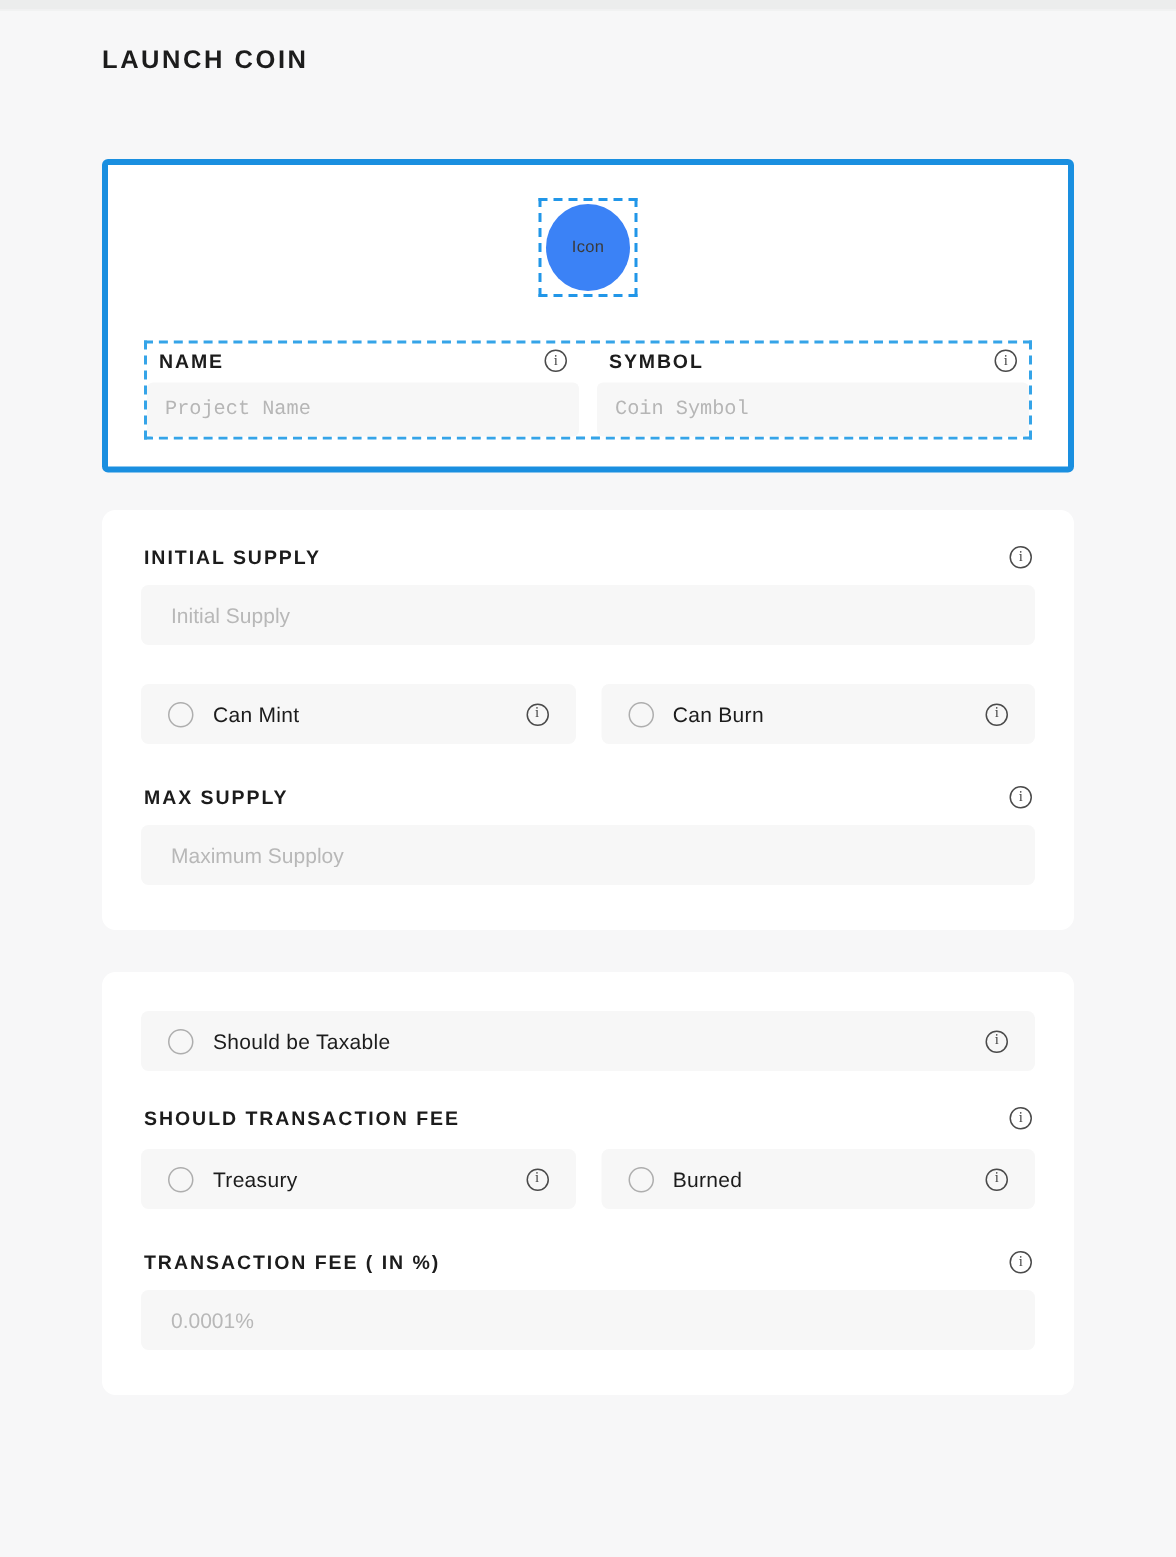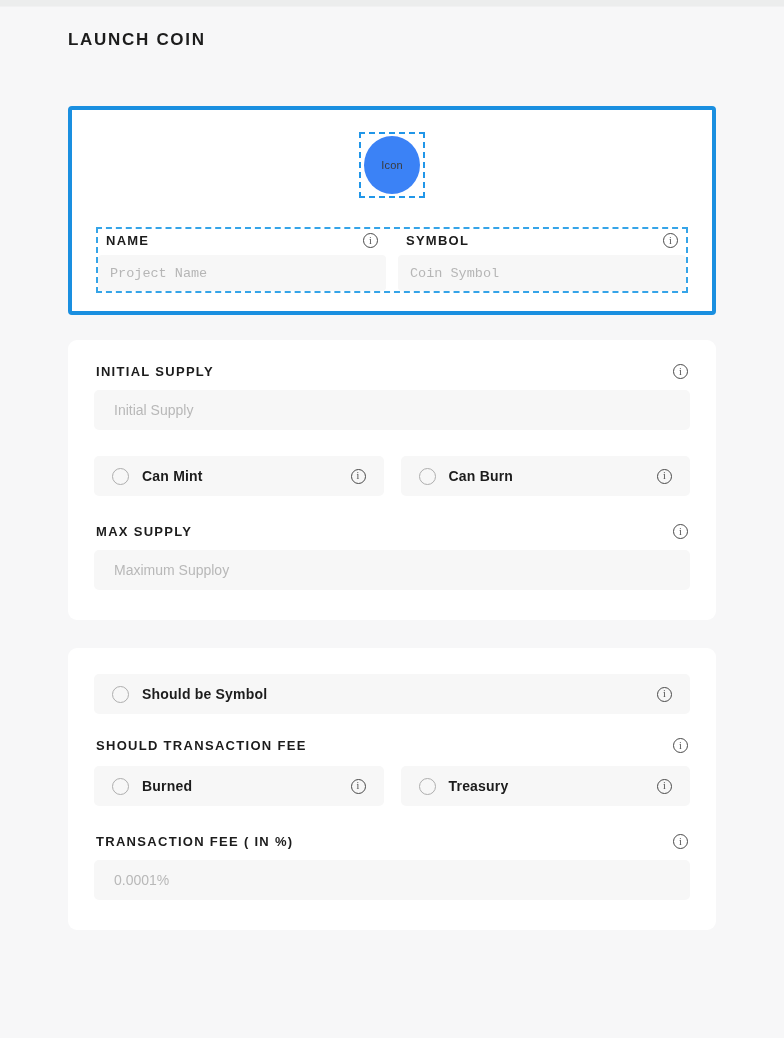--- a/index.html
+++ b/index.html
@@ -202,21 +202,21 @@
     width: 17px;
     height: 17px;
     border-radius: 50%;
     border: 1px solid #aeaeae;
     background: transparent;
     flex: none;
   }
 
   .option-label {
     font-size: 14px;
-    font-weight: 700;
+    font-weight: 400;
     color: #1c1c1c;
     letter-spacing: .2px;
     flex: 1;
   }
 
   
   .info-icon {
     width: 15px;
     height: 15px;
     border-radius: 50%;
@@ -315,42 +315,42 @@
     <div class="full-input">
       <input type="text" placeholder="Maximum Supploy" style="">
     </div>
 
   </div>
 
   <div class="card card-tax">
 
     <div class="option-pill wide">
       <span class="radio"></span>
-      <span class="option-label">Should be Symbol</span>
+      <span class="option-label">Should be Taxable</span>
       <span class="info-icon"></span>
     </div>
 
     <div class="spacer-24"></div>
 
     <div class="section-head">
       <span class="section-label">SHOULD TRANSACTION FEE</span>
       <span class="info-icon"></span>
     </div>
 
     <div class="option-row" style="margin-top:13px">
+      <div class="option-pill">
+        <span class="radio"></span>
+        <span class="option-label">Treasury</span>
+        <span class="info-icon"></span>
+      </div>
       <div class="option-pill">
         <span class="radio"></span>
         <span class="option-label">Burned</span>
         <span class="info-icon"></span>
       </div>
-      <div class="option-pill">
-        <span class="radio"></span>
-        <span class="option-label">Treasury</span>
-        <span class="info-icon"></span>
-      </div>
     </div>
 
     <div class="spacer-28"></div>
 
     <div class="section-head">
       <span class="section-label">TRANSACTION FEE ( IN %)</span>
       <span class="info-icon"></span>
     </div>
     <div class="full-input">
       <input type="text" placeholder="0.0001%" style="">

